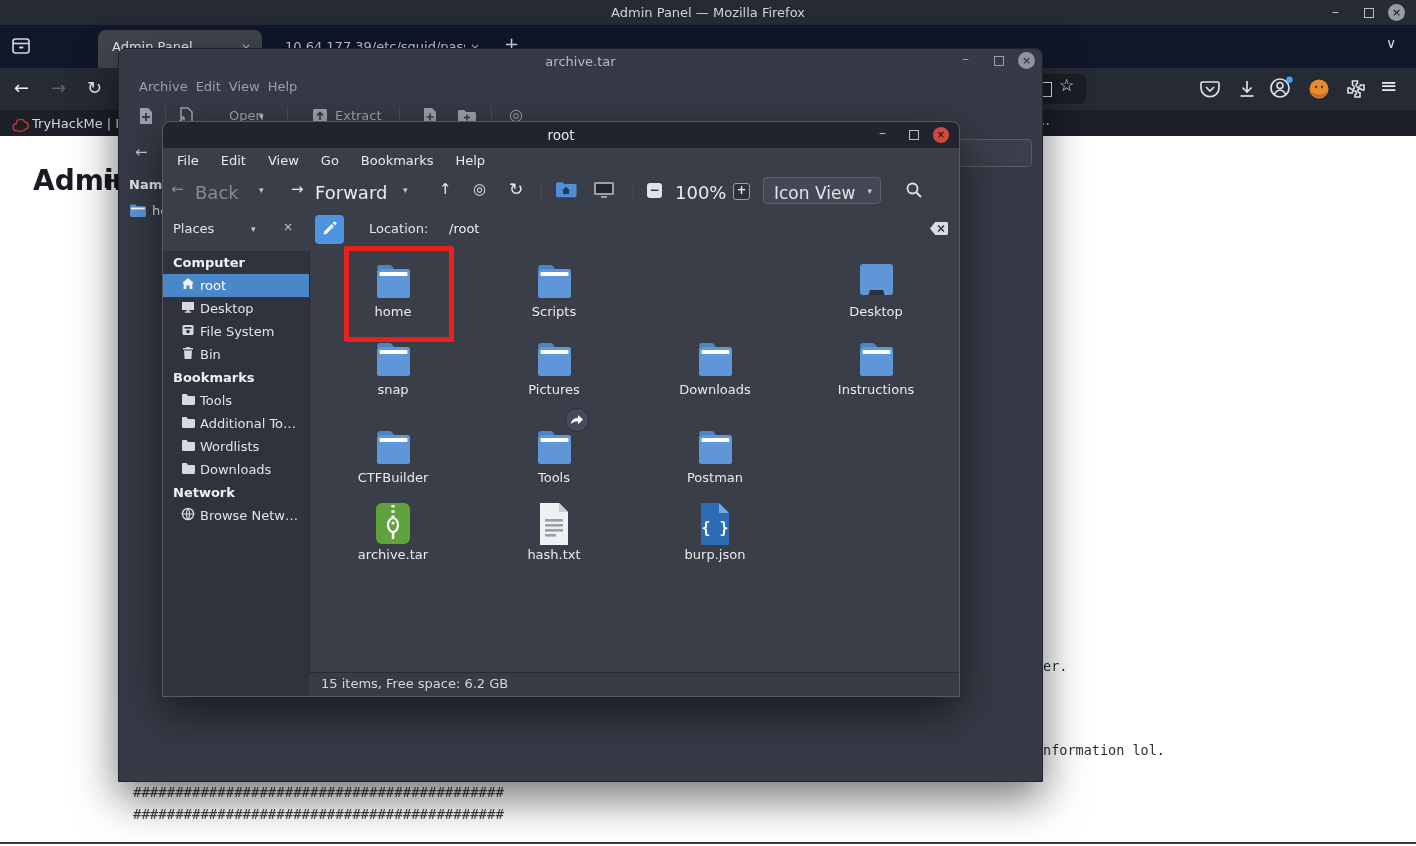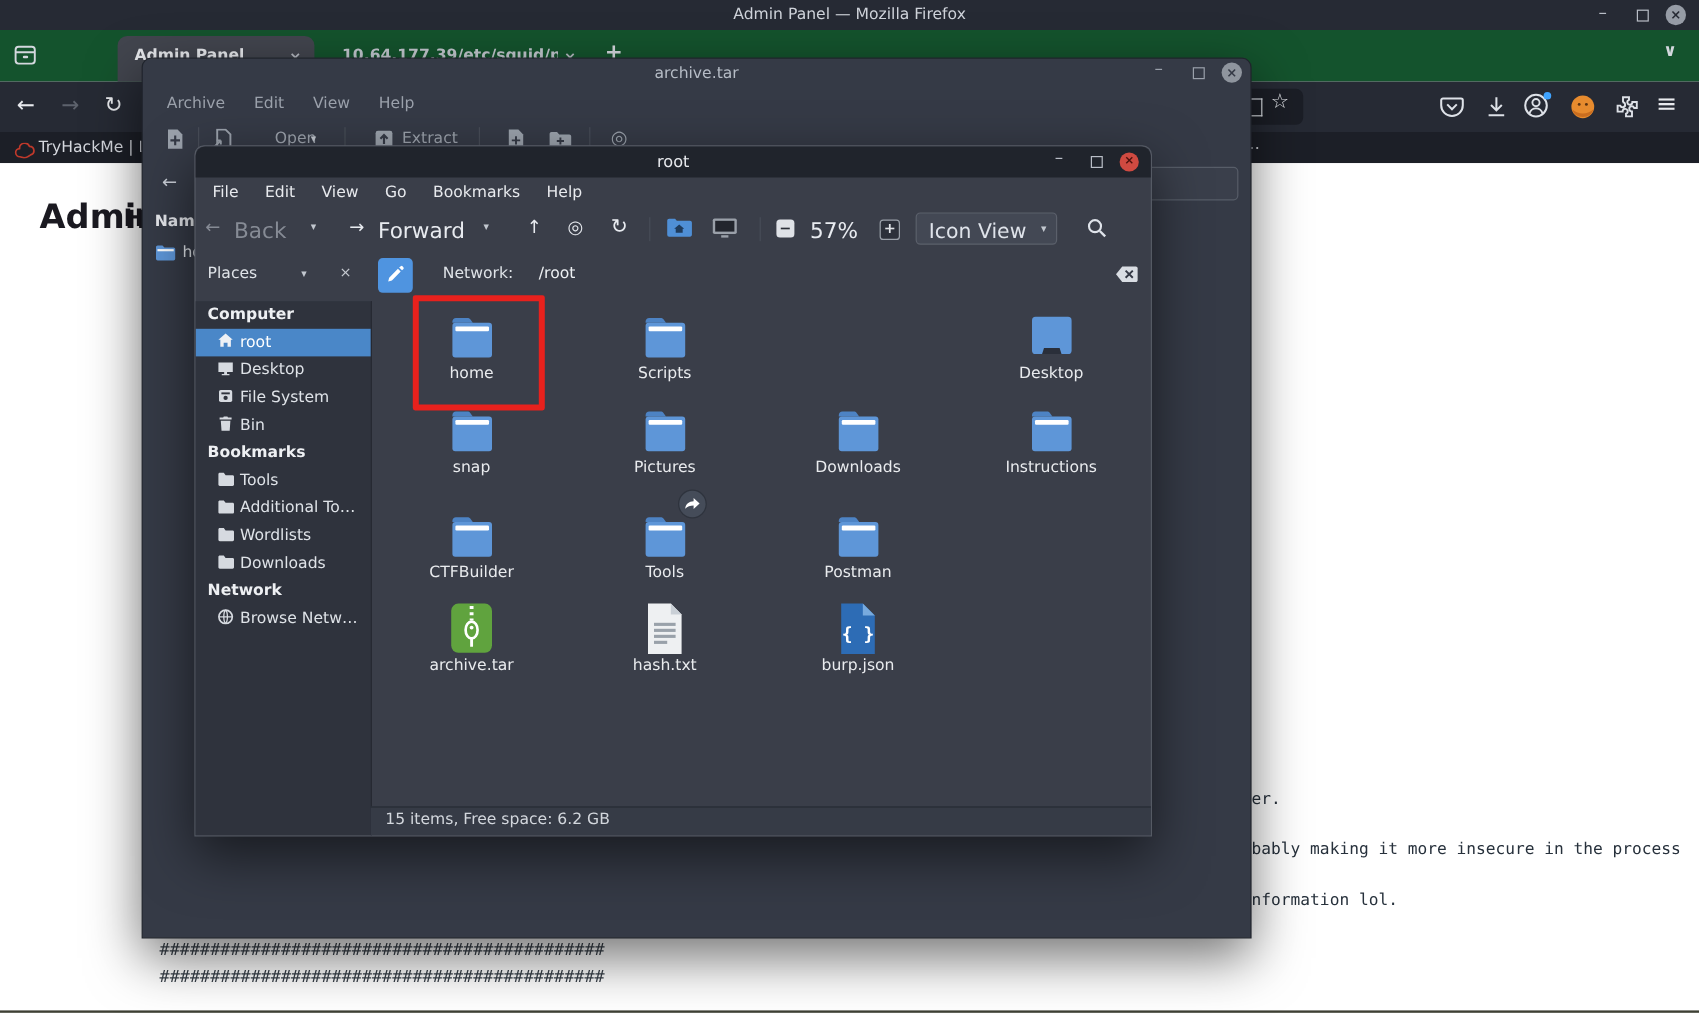--- a/index.html
+++ b/index.html
@@ -8,21 +8,21 @@
   .abs{position:absolute;}
   .nosel{user-select:none;}
 
   
   .ff-title{left:0;top:0;width:1416px;height:25px;background:#262a34;}
   .ff-title .t{width:100%;text-align:center;line-height:25px;font-size:13px;color:#cfd3da;}
   .wc{position:absolute;font-size:14px;color:#b9bec7;line-height:16px;}
   .wc-box{position:absolute;width:8px;height:8px;border:1.5px solid #b9bec7;}
   .wc-circle{position:absolute;width:17px;height:17px;border-radius:50%;background:#969ca6;
              color:#262a34;font-size:11px;text-align:center;line-height:17px;font-weight:bold;}
-  .ff-tabbar{left:0;top:25px;width:1416px;height:43px;background:#14532d;font-weight:bold;}
+  .ff-tabbar{left:0;top:25px;width:1416px;height:43px;background:#0f172a;}
   .tab-active{position:absolute;left:98px;top:5px;width:164px;height:38px;background:#42454e;
               border-radius:8px 8px 0 0;}
   .tab-active .lbl{position:absolute;left:14px;top:9px;width:118px;overflow:hidden;white-space:nowrap;
                    font-size:13px;color:#e8eaee;}
   .tab-x{position:absolute;font-size:12px;color:#b6bac2;}
   .tab2-lbl{position:absolute;left:285px;top:14px;width:180px;overflow:hidden;white-space:nowrap;
             font-size:13px;color:#c3c7cf;}
   .ff-nav{left:0;top:68px;width:1416px;height:42px;background:#262a34;}
   .nav-g{position:absolute;font-size:18px;color:#e8eaee;}
   .urlbar{position:absolute;left:950px;top:6px;width:136px;height:30px;background:#1b1e26;border-radius:6px;}
@@ -41,21 +41,21 @@
   .pg-rule{position:absolute;left:0;top:706px;width:1416px;height:2px;background:#3e4034;}
 
   
   .win{position:absolute;box-shadow:0 16px 44px rgba(0,0,0,.55);border:1px solid #20242c;}
   .menu-item{font-size:13px;cursor:default;}
 
   
   .win-arc{left:118px;top:48px;width:923px;height:732px;background:#353a46;border-radius:8px 8px 0 0;}
   .arc-title{position:absolute;left:0;top:0;width:100%;height:25px;text-align:center;
              line-height:25px;font-size:13px;color:#b6bcc6;}
-  .arc-menubar{position:absolute;left:0;top:25px;width:100%;height:24px;display:flex;gap:24px;
+  .arc-menubar{position:absolute;left:0;top:25px;width:100%;height:24px;display:flex;gap:8px;
                padding-left:20px;box-sizing:border-box;align-items:center;color:#9ba1ab;}
   .arc-tools{position:absolute;left:0;top:49px;width:100%;height:37px;color:#9ba1ab;}
   .arc-tools .txt{position:absolute;top:10px;font-size:13px;}
   .sep{position:absolute;width:1px;height:20px;background:#474c57;top:8px;}
   .arc-loc{position:absolute;left:0;top:86px;width:100%;height:37px;}
   .arc-entry{position:absolute;left:272px;top:4px;width:641px;height:28px;background:#3a3f4b;
              border:1px solid #575d68;border-radius:4px;box-sizing:border-box;}
   .arc-colhead{position:absolute;left:0;top:123px;width:100%;height:26px;}
   .arc-colhead span{position:absolute;left:10px;top:5px;font-size:13px;font-weight:bold;color:#e6e8ed;}
   .arc-row{position:absolute;left:0;top:149px;width:100%;height:26px;}
@@ -178,21 +178,20 @@
           <path d="M4.6 11.6a3.4 3.4 0 0 1-.3-6.8A4.3 4.3 0 0 1 12.6 3a3.6 3.6 0 0 1 .9 7.1c-1 .8-1.5 1-2.2 1.4a7 7 0 0 1-3.3 1z" fill="none" stroke="#c0392b" stroke-width="1.4"></path>
         </svg></span>
     <div class="bm-lbl">TryHackMe | L</div>
     <span class="abs" style="left:1036px;top:2px;font-size:14px;color:#d5d8de;">…</span>
   </div>
 
   <div class="abs ff-page">
     <div class="pg-head">Admin</div>
     <div class="pg-part">Home</div>
     <div class="frag mono" style="top:522px;">er.</div>
-    <div class="frag mono" style="top:564px;">bably making it more insecure in the process</div>
     <div class="frag mono" style="top:606px;">nformation lol.</div>
     <div class="hash mono" style="top:648px;">############################################</div>
     <div class="hash mono" style="top:670px;">############################################</div>
     <div class="pg-rule"></div>
   </div>
 
   <div class="win win-arc" style="z-index:10;">
     <div class="arc-title">archive.tar</div>
     <span class="wc" style="left:843px;top:1px;color:#9aa0ab;">–</span>
     <div class="wc-box" style="left:875px;top:7px;border-color:#9aa0ab;"></div>
@@ -286,40 +285,40 @@
             <path d="M1 4c0-1 .7-1.7 1.6-1.7h5L9 4h11c.9 0 1.6.7 1.6 1.6v10c0 .9-.7 1.6-1.6 1.6H2.6A1.6 1.6 0 0 1 1 15.6z" fill="#4f8fd6"></path>
             <path d="M11 7l4.2 3.6h-1.3V14H8.1v-3.4H6.8z" fill="#1f3b5c"></path>
           </svg></span>
       <span class="abs" style="left:430px;top:8px;"><svg viewBox="0 0 22 18" width="22" height="18">
             <rect x="1" y="1" width="20" height="13" rx="1.5" fill="#9aa0a9"></rect>
             <rect x="3" y="3" width="16" height="9" fill="#22252d"></rect>
             <rect x="8" y="15" width="6" height="2" fill="#9aa0a9"></rect>
           </svg></span>
       <span class="sep" style="left:470px;"></span>
       <span class="zbox light" style="left:484px;top:10px;">−</span>
-      <span class="txt ena" style="left:512px;">57%</span>
+      <span class="txt ena" style="left:512px;">100%</span>
       <span class="zbox dark" style="left:570px;top:10px;">+</span>
       <div class="viewbtn">
         <span class="vt">Icon View</span>
         <span class="vc caret">▾</span>
       </div>
       <span class="abs" style="left:742px;top:8px;"><svg viewBox="0 0 18 18" width="18" height="18">
             <circle cx="7.5" cy="7.5" r="5" fill="none" stroke="#dfe3ea" stroke-width="1.8"></circle>
             <line x1="11.5" y1="11.5" x2="16" y2="16" stroke="#dfe3ea" stroke-width="2"></line>
           </svg></span>
     </div>
 
     <div class="fm-loc">
       <span class="txt" style="left:10px;">Places</span>
       <span class="abs caret" style="left:88px;top:16px;">▾</span>
       <span class="abs" style="left:120px;top:12px;font-size:12px;color:#c6cad1;">×</span>
       <div class="pencil"><span><svg viewBox="0 0 16 16" width="16" height="16">
               <path d="M2.5 13.5l.8-3L10.6 3l2.3 2.3-7.3 7.4zM11.6 2l1.1-1a1.3 1.3 0 0 1 1.9 0l.4.4a1.3 1.3 0 0 1 0 1.9l-1 1z" fill="#ffffff"></path>
             </svg></span></div>
-      <span class="txt" style="left:206px;">Network:</span>
+      <span class="txt" style="left:206px;">Location:</span>
       <span class="txt" style="left:286px;color:#eef1f4;">/root</span>
       <span class="abs" style="left:766px;top:13px;"><svg viewBox="0 0 20 15" width="20" height="15">
             <path d="M6.2 1h11.3c.8 0 1.5.7 1.5 1.5v10c0 .8-.7 1.5-1.5 1.5H6.2L1 7.5z" fill="#d9dde3"></path>
             <path d="M9 4.5l6 6M15 4.5l-6 6" stroke="#343945" stroke-width="1.6"></path>
           </svg></span>
     </div>
 
     <div class="fm-side" id="fm-sidebar">
         <div class="sb-header">Computer</div>
         <div class="sb-item sel">

